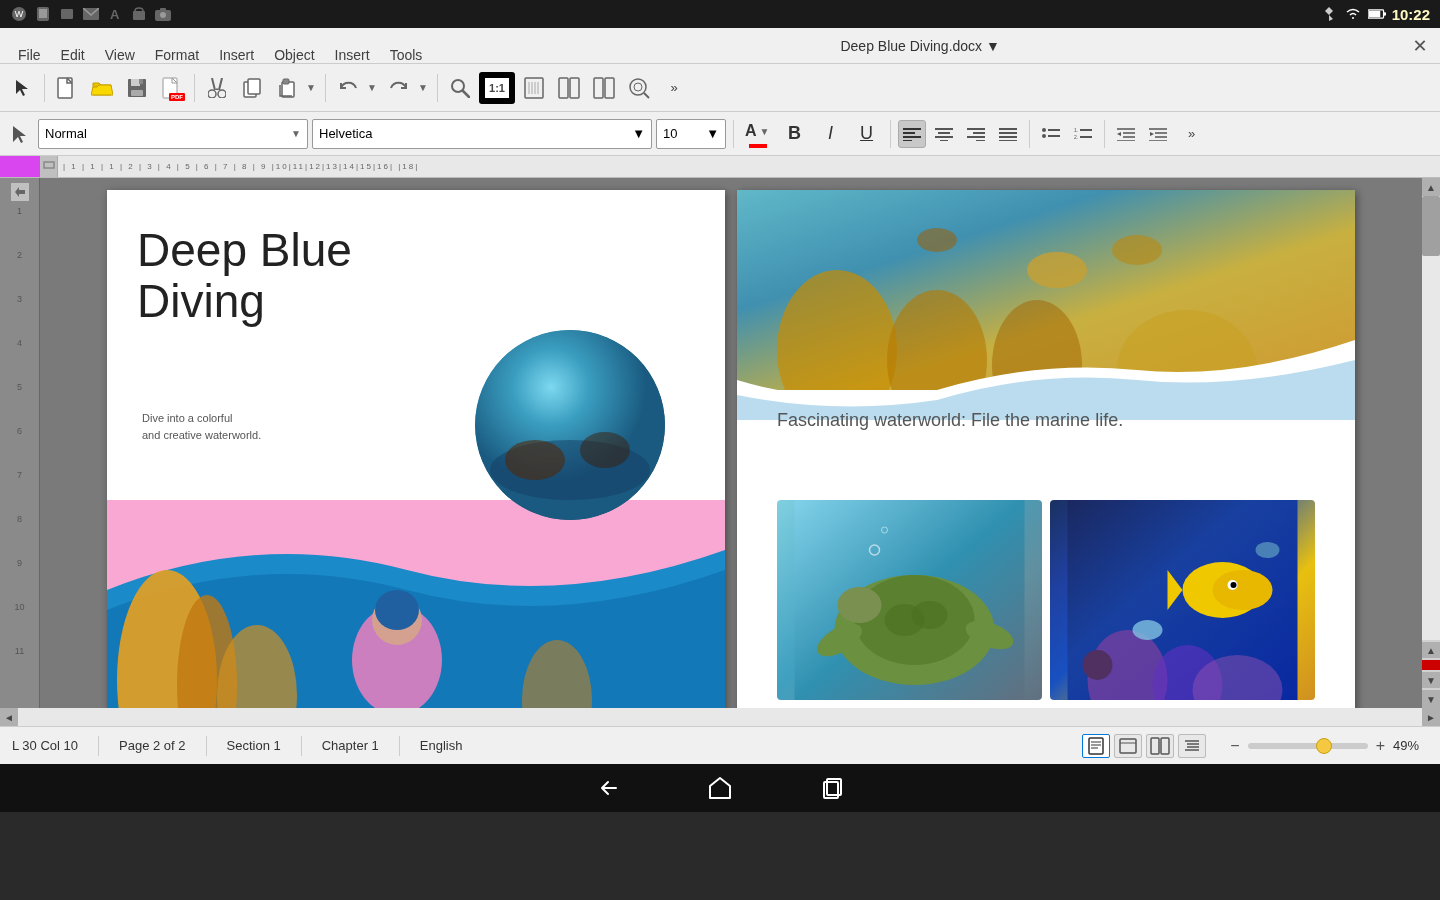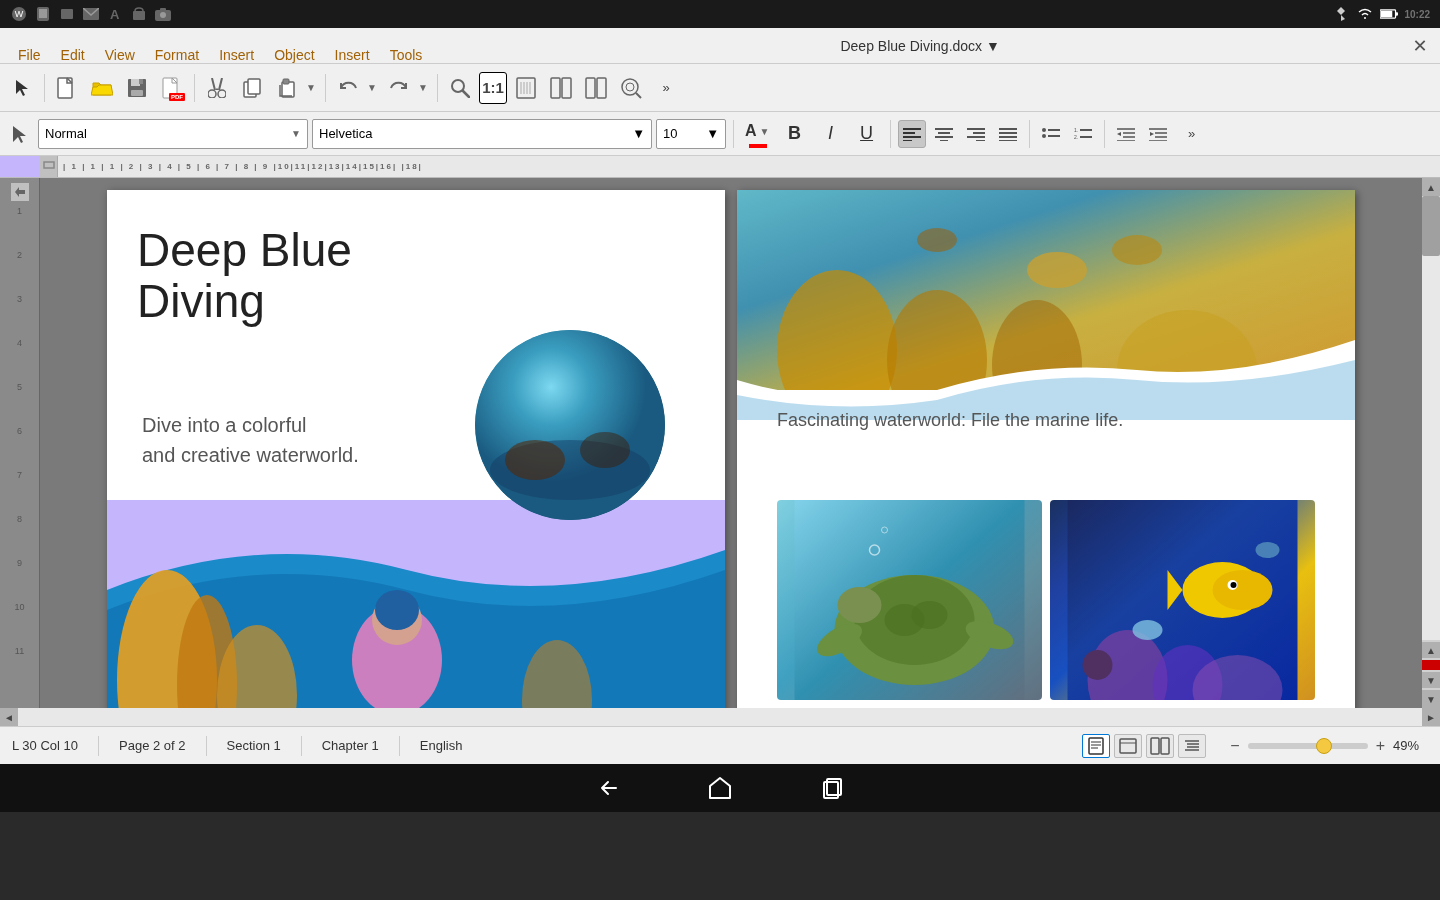--- a/index.html
+++ b/index.html
@@ -30,39 +30,39 @@
     .status-icon {
       width: 18px;
       height: 18px;
       display: flex;
       align-items: center;
       justify-content: center;
       color: #ccc;
       font-size: 12px;
     }
     .status-time {
-      color: #737373;
-      font-size: 10px;
+      color: #fef9c3;
+      font-size: 15px;
       font-weight: bold;
     }
 
     
     #menu-bar {
       width: 100%;
       height: 36px;
       background: #f0f0f0;
       display: flex;
       align-items: center;
       padding: 0 8px;
       border-bottom: 1px solid #ccc;
     }
     .menu-item {
       padding: 4px 10px;
       font-size: 14px;
-      color: #a16207;
+      color: #404040;
       cursor: pointer;
       border-radius: 3px;
       margin-top: 19px;
     }
     .menu-title {
       flex: 1;
       text-align: center;
       font-size: 14px;
       color: #333;
     }
@@ -210,28 +210,27 @@
       justify-content: center;
       cursor: pointer;
       border-radius: 3px;
     }
     .align-btn.active { background: #c8c8c8; border: 1px solid #aaa; }
 
     
     #ruler {
       width: 100%;
       height: 22px;
-      background: #c4b5fd;
+      background: #d946ef;
       border-bottom: 1px solid #bbb;
       display: flex;
       align-items: center;
       padding-left: 40px;
       position: relative;
       overflow: hidden;
-      font-weight: bold;
     }
 
     
     #left-margin {
       width: 40px;
       height: 100%;
       background: #8a8a8a;
       display: flex;
       flex-direction: column;
       align-items: center;
@@ -257,21 +256,21 @@
       display: flex;
       gap: 12px;
       padding: 12px;
       justify-content: center;
     }
 
     
     .page {
       width: 618px;
       height: 530px;
-      background: #c4b5fd;
+      background: #f9a8d4;
       position: relative;
       overflow: hidden;
       box-shadow: 2px 2px 8px rgba(0,0,0,0.4);
       flex-shrink: 0;
     }
 
     
     .page1-title {
       position: absolute;
       top: 40px;
@@ -279,21 +278,21 @@
       font-size: 46px;
       font-weight: 200;
       line-height: 1.1;
       color: #222;
       font-family: 'Helvetica Neue', Helvetica, Arial, sans-serif;
     }
     .page1-subtitle {
       position: absolute;
       top: 220px;
       left: 35px;
-      font-size: 20px;
+      font-size: 11px;
       font-weight: 300;
       color: #555;
       line-height: 1.5;
       font-family: 'Helvetica Neue', Helvetica, Arial, sans-serif;
     }
     .page1-circle {
       position: absolute;
       top: 140px;
       right: 60px;
       width: 190px;
@@ -671,21 +670,21 @@
 
   <div class="toolbar-separator"></div>
 
   <div class="toolbar-btn">
     <svg width="20" height="20" viewBox="0 0 20 20">
         <circle cx="8" cy="8" r="6" fill="none" stroke="#666" stroke-width="2"></circle>
         <line x1="13" y1="13" x2="19" y2="19" stroke="#666" stroke-width="2.5" stroke-linecap="round"></line>
       </svg>
   </div>
 
-  <div class="toolbar-btn" style="border:1px solid #000000;background:#fff;font-size:15px;font-weight:bold;width:28px;">
+  <div class="toolbar-btn" style="border:6px solid #000000;background:#fff;font-size:11px;font-weight:bold;width:36px;">
     <span>1:1</span>
   </div>
 
   <div class="toolbar-btn">
     <svg width="20" height="22" viewBox="0 0 20 22">
         <rect x="1" y="1" width="18" height="20" rx="1" fill="none" stroke="#666" stroke-width="1.5"></rect>
         <path d="M5 5 L5 17 M8 5 L8 17 M11 5 L11 17 M14 5 L14 17" stroke="#aaa" stroke-width="1"></path>
       </svg>
   </div>
 

